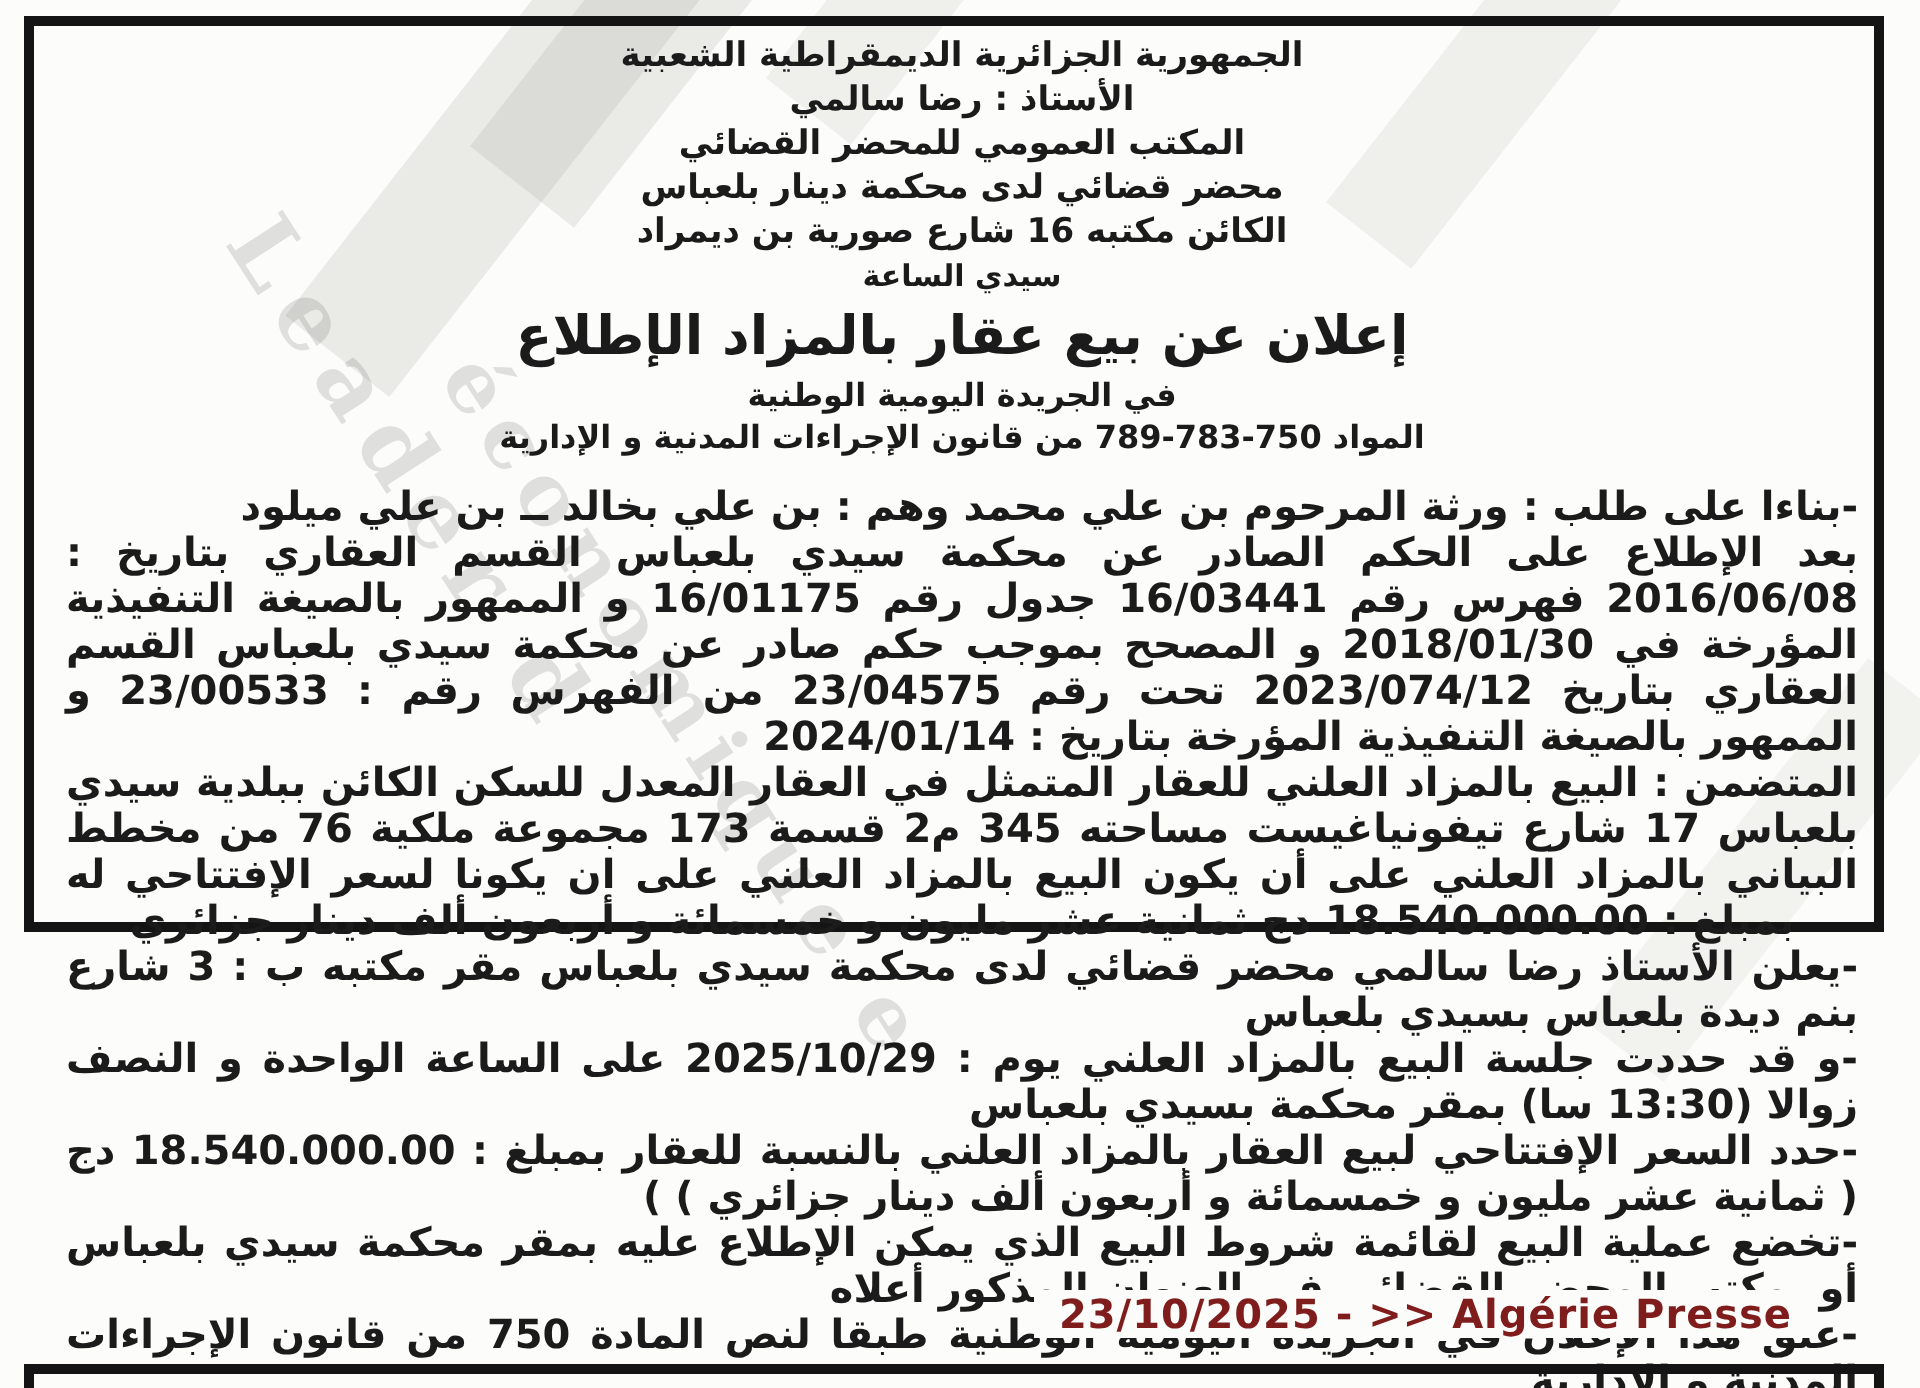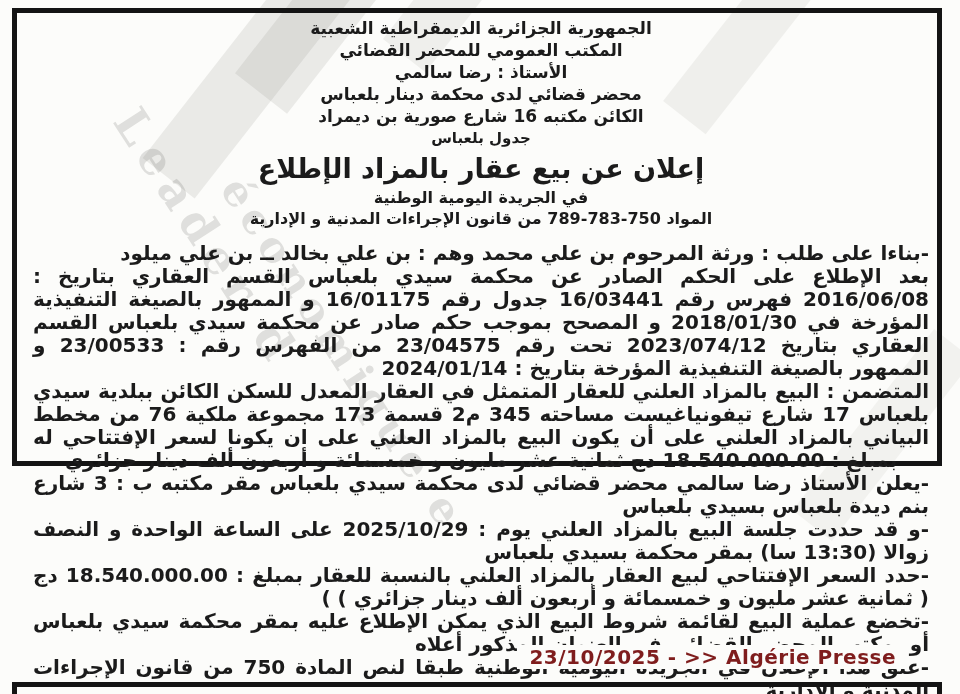--- a/index.html
+++ b/index.html
@@ -109,25 +109,25 @@
     <div class="wm-band b4"></div>
     <div class="wm-band b5"></div>
     <div class="wm-text t1">Leader d</div>
     <div class="wm-text t2">économique e</div>
   </div>
 
   <div class="doc">
 
     <div class="hdr">
       <div class="h-line">الجمهورية الجزائرية الديمقراطية الشعبية</div>
+      <div class="h-line">الأستاذ : رضا سالمي</div>
       <div class="h-line">المكتب العمومي للمحضر القضائي</div>
-      <div class="h-line">الأستاذ : رضا سالمي</div>
       <div class="h-line">محضر قضائي لدى محكمة دينار بلعباس</div>
       <div class="h-line">الكائن مكتبه 16 شارع صورية بن ديمراد</div>
-      <div class="h-line-sm">جدول بلعباس</div>
+      <div class="h-line-sm">سيدي الساعة</div>
     </div>
 
     <h1 class="title">إعلان عن بيع عقار بالمزاد الإطلاع</h1>
     <div class="sub">في الجريدة اليومية الوطنية</div>
     <div class="sub">المواد 750-783-789 من قانون الإجراءات المدنية و الإدارية</div>
 
     <div class="doc-body">
       <p class="para">-بناءا على طلب : ورثة المرحوم بن علي محمد وهم : بن علي بخالد ــ بن علي ميلود</p>
       <p class="para">بعد الإطلاع على الحكم الصادر عن محكمة سيدي بلعباس القسم العقاري بتاريخ : 2016/06/08 فهرس رقم 16/03441 جدول رقم 16/01175 و الممهور بالصيغة التنفيذية المؤرخة في 2018/01/30 و المصحح بموجب حكم صادر عن محكمة سيدي بلعباس القسم العقاري بتاريخ 2023/074/12 تحت رقم 23/04575 من الفهرس رقم : 23/00533 و الممهور بالصيغة التنفيذية المؤرخة بتاريخ : 2024/01/14</p>
       <p class="para center-last">المتضمن : البيع بالمزاد العلني للعقار المتمثل في العقار المعدل للسكن الكائن ببلدية سيدي بلعباس 17 شارع تيفونياغيست مساحته 345 م2 قسمة 173 مجموعة ملكية 76 من مخطط البياني بالمزاد العلني على أن يكون البيع بالمزاد العلني على ان يكونا لسعر الإفتتاحي له بمبلغ : 18.540.000.00 دج ثمانية عشر مليون و خمسمائة و أربعون ألف دينار جزائري</p>

